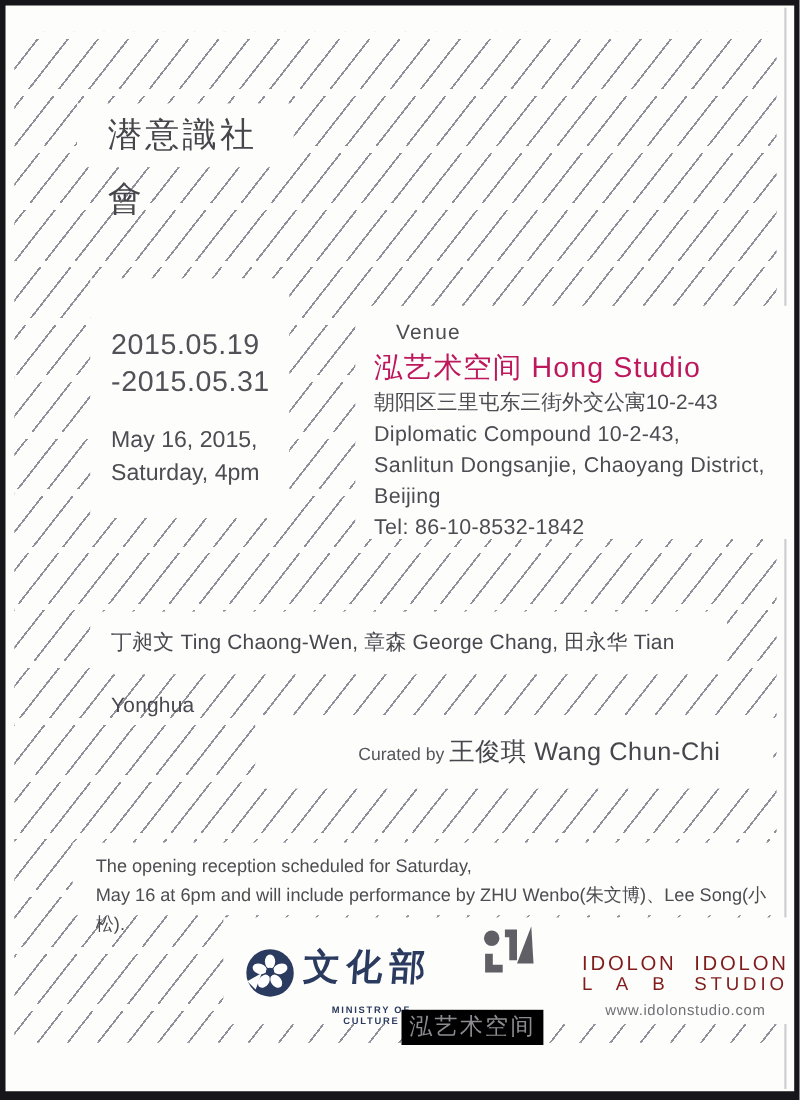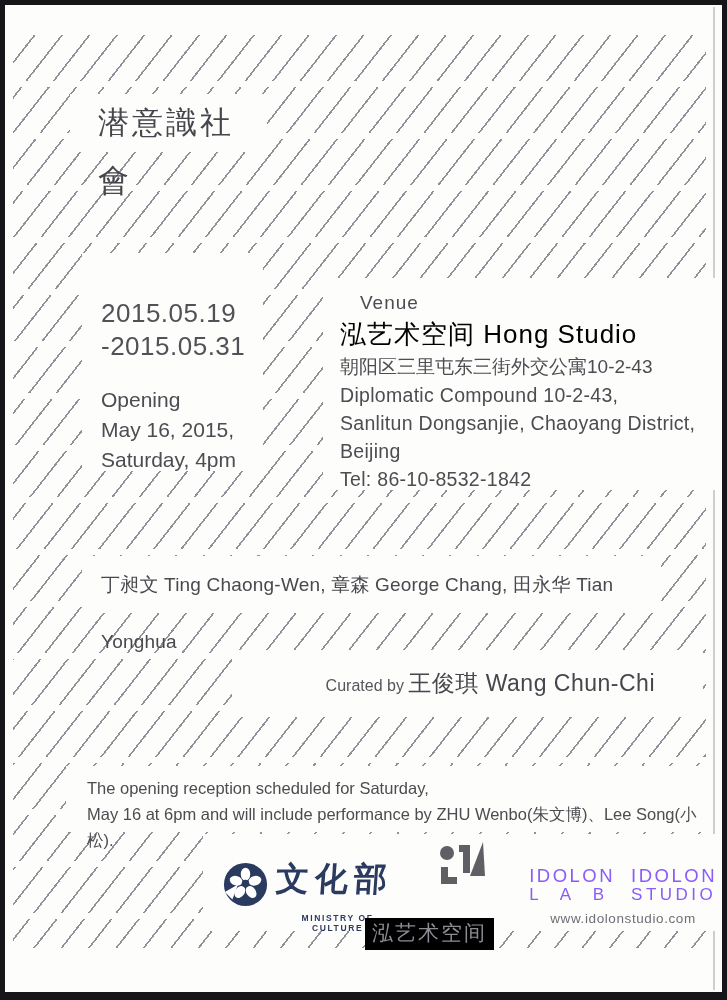--- a/index.html
+++ b/index.html
@@ -28,21 +28,21 @@
 
   .subtitle-block{left:81px; top:166px; width:352px; height:34px;}
   .subtitle{font-size:21px; line-height:34px; padding-left:13px; color:#47474d; letter-spacing:0.4px;}
 
   .date-block{left:77px; top:248px; width:181px; height:218px; padding:44px 0 0 19px; color:#515157;}
   .date-line{font-size:26px; line-height:33px; letter-spacing:0.5px;}
   .opening{margin-top:22px; font-size:21px; line-height:30px; color:#4c4c52;}
 
   .venue-block{left:318px; top:273px; width:394px; height:212px; padding:12px 0 0 17px; color:#4c4c52;}
   .venue-label{font-size:19px; line-height:26px; letter-spacing:1px;margin-left:20px;}
-  .venue-name{font-size:26px; line-height:37px; letter-spacing:1px; color:#000000;}
+  .venue-name{font-size:26px; line-height:37px; letter-spacing:1px; color:#be185d;}
   .venue-cn{font-size:19px; line-height:28px;}
   .venue-en{font-size:19.5px; line-height:28px; letter-spacing:0.3px;}
 
   .artists-block{left:77px; top:551px; width:579px; height:57px;}
   .artists{font-size:19px; line-height:57px; padding-left:19px; color:#48484e; letter-spacing:0.2px;}
 
   .curator-block{left:227px; top:645px; width:471px; height:67px; text-align:right; padding:18px 48px 0 0;}
   .curator-label{font-size:16px; color:#55555b;}
   .curator-name{font-size:23px; color:#46464c; letter-spacing:0.5px;}
 
@@ -54,21 +54,21 @@
   .mc-logo{display:flex; align-items:flex-start; margin:28px 0 0 20px;}
   .mc-text{margin-left:8px;}
   .mc-cn{font-size:33px; line-height:33px; font-weight:700; color:#2b3a5f; letter-spacing:6px; transform:skewX(-4deg);}
   .mc-en{font-size:8.5px; letter-spacing:1.6px; color:#2b3a5f; text-align:center; margin-top:18px; font-weight:600;}
 
   .hong-logo{display:flex; flex-direction:column; align-items:center; margin:8px 0 0 28px; color:#5a5a60;}
   .hong-name{font-size:14px; font-weight:400; letter-spacing:6px; margin-top:23px; text-indent:6px;}
   .hong-sub{font-size:8.5px; letter-spacing:5px; margin-top:2px; text-indent:5px; color:#6a6a70;}
 
   .idolon-logo{display:flex; flex-direction:column; margin:32px 0 0 30px;}
-  .idolon-rows{display:flex; gap:16px; color:#8b5cf6;}
+  .idolon-rows{display:flex; gap:16px; color:#7f1d1d;}
   .idolon-col{display:flex; flex-direction:column;}
   .idolon-l1{font-size:18.5px; letter-spacing:2.5px; line-height:19px; font-weight:500;}
   .idolon-l2a{font-size:17px; letter-spacing:9px; line-height:19px; font-weight:500;}
   .idolon-l2b{font-size:17px; letter-spacing:3.5px; line-height:19px; font-weight:500;}
   .idolon-site{font-size:13.5px; color:#6f6f75; margin-top:7px; text-align:center; letter-spacing:0.6px;}
 
   .hong-cn-label{position:absolute; left:360px; top:913px; background:#000000; padding:1px 7px 3px 7px;
     font-size:21px; color:#8b8b91; letter-spacing:2px;}
 </style>
 </head>
@@ -80,21 +80,20 @@
 
   <div class="block title-block">
     <div class="title-cn">潜意識社會</div>
   </div>
 
 
   <div class="block date-block">
     <div class="date-line">2015.05.19</div>
     <div class="date-line">-2015.05.31</div>
     <div class="opening">
-      <div>Opening</div>
       <div>May 16, 2015,</div>
       <div>Saturday, 4pm</div>
     </div>
   </div>
 
   <div class="block venue-block">
     <div class="venue-label">Venue</div>
     <div class="venue-name">泓艺术空间 Hong Studio</div>
     <div class="venue-cn">朝阳区三里屯东三街外交公寓10-2-43</div>
     <div class="venue-en">Diplomatic Compound 10-2-43,</div>

